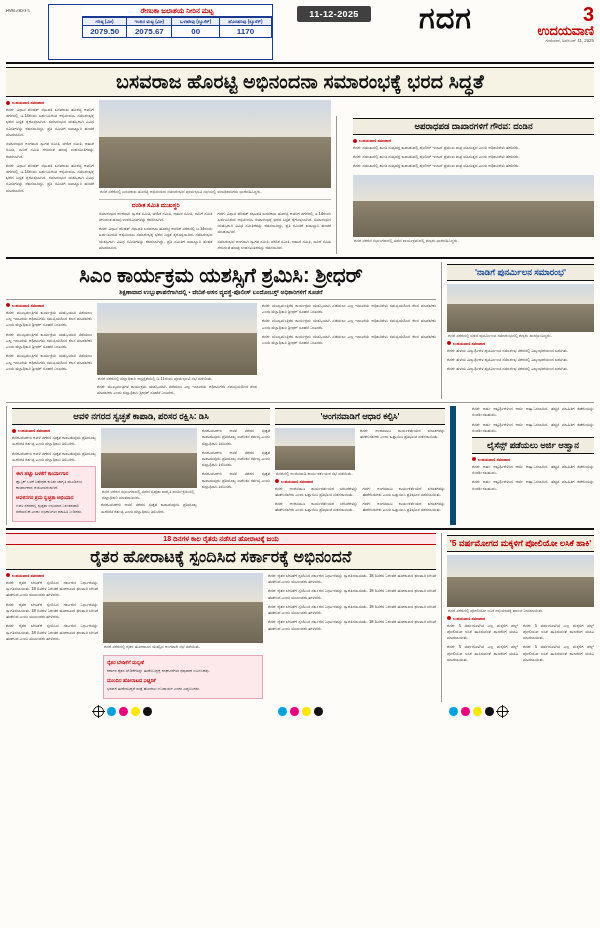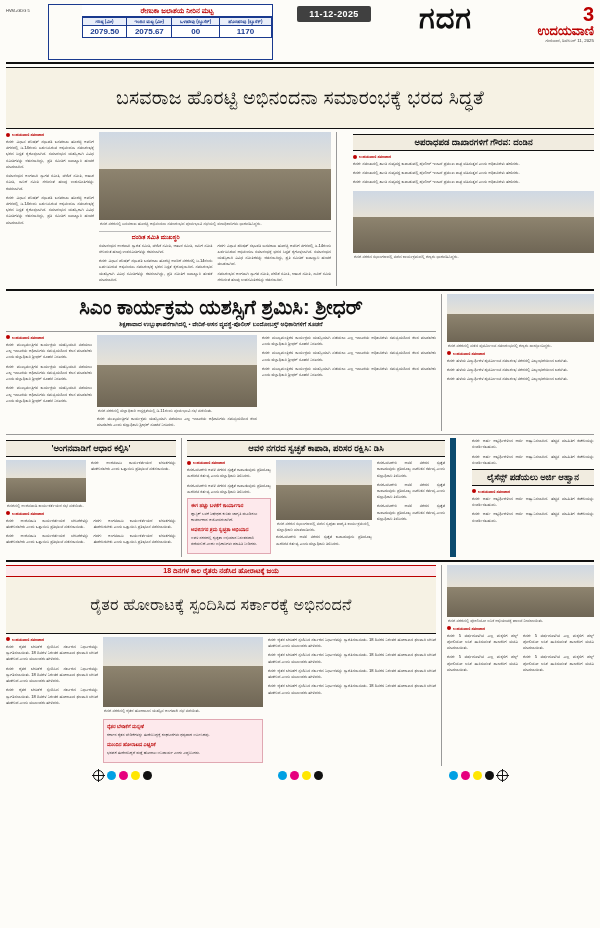--- a/index.html
+++ b/index.html
@@ -29,21 +29,21 @@
   .photo .ground{position:absolute;left:0;right:0;bottom:0;height:58%;background:linear-gradient(#8e846f,#6f6655);}
   .photo .people{position:absolute;left:4%;right:4%;bottom:6%;height:55%;display:flex;gap:2px;align-items:flex-end;}
   .photo .people i{flex:1;background:#4a4438;border-radius:40% 40% 6% 6%;opacity:.85;}
   .cap{font-size:4.2px;color:#333;line-height:1.35;padding:1px 1px 2px;}
   .body-txt{font-size:4.1px;line-height:1.52;color:#222;text-align:justify;}
   .body-txt p{margin:0 0 3px;}
   .byline{display:flex;align-items:center;gap:2px;font-size:4px;font-weight:bold;color:#b00;margin-bottom:2px;}
   .byline .dot{width:4px;height:4px;background:#b00;border-radius:50%;display:inline-block;}
 
   .banner{background:#f6f2e4;border-top:1px solid #111;border-bottom:1px solid #111;padding:3px 0;text-align:center;}
-  .banner h1{margin:16px;font-size:19px;font-weight:normal;letter-spacing:.2px;}
+  .banner h1{margin:0;font-size:19px;font-weight:bold;letter-spacing:.2px;}
   .banner h1.sm{font-size:16px;}
 
   .sec-head{font-size:20px;font-weight:bold;text-align:center;margin:2px 0;}
   .sec-sub{font-size:6px;font-weight:bold;text-align:center;color:#111;margin-bottom:3px;}
 
   .mini-head{font-size:8.5px;font-weight:bold;text-align:center;background:#f1ece0;border-top:1px solid #111;border-bottom:1px solid #111;padding:2px 0;margin:2px 0 3px;}
   .mini-head.red{color:#b00;}
   .mini-head.blue{color:#14489c;}
 
   .box-pink{background:#fde9ec;border:1px solid #e0a8b2;padding:3px;margin:3px 0;}
@@ -157,21 +157,21 @@
         </div>
         <div class="col">
           <div class="body-txt" style="padding-top:9px;">
             <p>ಗದಗ: ವಿಧಾನ ಪರಿಷತ್ ಸಭಾಪತಿ ಬಸವರಾಜ ಹೊರಟ್ಟಿ ಅವರಿಗೆ ನಗರದಲ್ಲಿ ಡಿ.14ರಂದು ಏರ್ಪಡಿಸಿರುವ ಅಭಿನಂದನಾ ಸಮಾರಂಭಕ್ಕೆ ಭರದ ಸಿದ್ಧತೆ ಕೈಗೊಳ್ಳಲಾಗಿದೆ. ಸಮಾರಂಭದ ಯಶಸ್ವಿಗಾಗಿ ವಿವಿಧ ಸಮಿತಿಗಳನ್ನು ರಚಿಸಲಾಗಿದ್ದು, ಪ್ರತಿ ಸಮಿತಿಗೆ ಜವಾಬ್ದಾರಿ ಹಂಚಿಕೆ ಮಾಡಲಾಗಿದೆ.</p>
             <p>ಸಮಾರಂಭದ ಅಂಗವಾಗಿ ಸ್ವಾಗತ ಸಮಿತಿ, ವೇದಿಕೆ ಸಮಿತಿ, ಆಹಾರ ಸಮಿತಿ, ಸಾರಿಗೆ ಸಮಿತಿ ಸೇರಿದಂತೆ ಹಲವು ಉಪಸಮಿತಿಗಳನ್ನು ರಚಿಸಲಾಗಿದೆ.</p>
           </div>
         </div>
       </div>
     </div>
 
-    <div class="col" style="flex:1;border-left:1px solid #999;padding-left:16px;">
+    <div class="col" style="flex:1;border-left:1px solid #999;padding-left:16px;margin-top:16px;">
       <div class="mini-head">ಅಪರಾಧಪಡ ದಾಖಾರಗಳಿಗೆ ಗೌರವ: ದಂಡಿನ</div>
       <div class="cols">
         <div class="col">
           <div class="byline">
             <span class="dot"></span>
             <span>ಉದಯವಾಣಿ ಸಮಾಚಾರ</span>
           </div>
           <div class="body-txt">
             <p>ಗದಗ: ಸಮಾಜದಲ್ಲಿ ಶಾಂತಿ ಸುವ್ಯವಸ್ಥೆ ಕಾಪಾಡುವಲ್ಲಿ ಪೊಲೀಸ್ ಇಲಾಖೆ ಪ್ರಮುಖ ಪಾತ್ರ ವಹಿಸುತ್ತದೆ ಎಂದು ಅಧಿಕಾರಿಗಳು ಹೇಳಿದರು.</p>
             <p>ಗದಗ: ಸಮಾಜದಲ್ಲಿ ಶಾಂತಿ ಸುವ್ಯವಸ್ಥೆ ಕಾಪಾಡುವಲ್ಲಿ ಪೊಲೀಸ್ ಇಲಾಖೆ ಪ್ರಮುಖ ಪಾತ್ರ ವಹಿಸುತ್ತದೆ ಎಂದು ಅಧಿಕಾರಿಗಳು ಹೇಳಿದರು.</p>
@@ -235,20 +235,21 @@
           <div class="body-txt">
             <p>ಗದಗ: ಮುಖ್ಯಮಂತ್ರಿಗಳ ಕಾರ್ಯಕ್ರಮ ಯಶಸ್ವಿಯಾಗಿ ನಡೆಯಲು ಎಲ್ಲ ಇಲಾಖೆಯ ಅಧಿಕಾರಿಗಳು ಸಮನ್ವಯದಿಂದ ಕೆಲಸ ಮಾಡಬೇಕು ಎಂದು ಜಿಲ್ಲಾಧಿಕಾರಿ ಶ್ರೀಧರ್ ಸೂಚನೆ ನೀಡಿದರು.</p>
             <p>ಗದಗ: ಮುಖ್ಯಮಂತ್ರಿಗಳ ಕಾರ್ಯಕ್ರಮ ಯಶಸ್ವಿಯಾಗಿ ನಡೆಯಲು ಎಲ್ಲ ಇಲಾಖೆಯ ಅಧಿಕಾರಿಗಳು ಸಮನ್ವಯದಿಂದ ಕೆಲಸ ಮಾಡಬೇಕು ಎಂದು ಜಿಲ್ಲಾಧಿಕಾರಿ ಶ್ರೀಧರ್ ಸೂಚನೆ ನೀಡಿದರು.</p>
             <p>ಗದಗ: ಮುಖ್ಯಮಂತ್ರಿಗಳ ಕಾರ್ಯಕ್ರಮ ಯಶಸ್ವಿಯಾಗಿ ನಡೆಯಲು ಎಲ್ಲ ಇಲಾಖೆಯ ಅಧಿಕಾರಿಗಳು ಸಮನ್ವಯದಿಂದ ಕೆಲಸ ಮಾಡಬೇಕು ಎಂದು ಜಿಲ್ಲಾಧಿಕಾರಿ ಶ್ರೀಧರ್ ಸೂಚನೆ ನೀಡಿದರು.</p>
           </div>
         </div>
       </div>
     </div>
 
     <div class="col" style="border-left:1px solid #999;padding-left:5px;">
+      <div class="mini-head blue">'ನಾಡಿಗೆ ಪುನರ್ಮಿಲನ ಸಮಾರಂಭ'</div>
       <div class="photo" style="height:48px;">
         <div class="sky"></div>
           <div class="ground"></div>
         <div class="people">
             <i></i>
             <i></i>
             <i></i>
             <i></i>
             <i></i>
           </div>
@@ -262,20 +263,67 @@
         <p>ಗದಗ: ಹಳೆಯ ವಿದ್ಯಾರ್ಥಿಗಳ ಪುನರ್ಮಿಲನ ಸಮಾರಂಭ ನಗರದಲ್ಲಿ ವಿಜೃಂಭಣೆಯಿಂದ ಜರುಗಿತು.</p>
         <p>ಗದಗ: ಹಳೆಯ ವಿದ್ಯಾರ್ಥಿಗಳ ಪುನರ್ಮಿಲನ ಸಮಾರಂಭ ನಗರದಲ್ಲಿ ವಿಜೃಂಭಣೆಯಿಂದ ಜರುಗಿತು.</p>
         <p>ಗದಗ: ಹಳೆಯ ವಿದ್ಯಾರ್ಥಿಗಳ ಪುನರ್ಮಿಲನ ಸಮಾರಂಭ ನಗರದಲ್ಲಿ ವಿಜೃಂಭಣೆಯಿಂದ ಜರುಗಿತು.</p>
       </div>
     </div>
   </div>
 
   <div class="rule"></div>
 
   <div class="cols">
+
+    <div class="col" style="flex:0 0 258px;border-left:1px solid #999;padding-left:5px;">
+      <div class="mini-head">ಆವಳಿ ನಗರದ ಸ್ವಚ್ಛತೆ ಕಾಪಾಡಿ, ಪರಿಸರ ರಕ್ಷಿಸಿ: ಡಿಸಿ</div>
+      <div class="cols">
+        <div class="col" style="flex:0 0 84px;">
+          <div class="byline">
+            <span class="dot"></span>
+            <span>ಉದಯವಾಣಿ ಸಮಾಚಾರ</span>
+          </div>
+          <div class="body-txt">
+            <p>ಗದಗ-ಬೆಟಗೇರಿ ಅವಳಿ ನಗರದ ಸ್ವಚ್ಛತೆ ಕಾಪಾಡುವುದು ಪ್ರತಿಯೊಬ್ಬ ನಾಗರಿಕನ ಕರ್ತವ್ಯ ಎಂದು ಜಿಲ್ಲಾಧಿಕಾರಿ ತಿಳಿಸಿದರು.</p>
+            <p>ಗದಗ-ಬೆಟಗೇರಿ ಅವಳಿ ನಗರದ ಸ್ವಚ್ಛತೆ ಕಾಪಾಡುವುದು ಪ್ರತಿಯೊಬ್ಬ ನಾಗರಿಕನ ಕರ್ತವ್ಯ ಎಂದು ಜಿಲ್ಲಾಧಿಕಾರಿ ತಿಳಿಸಿದರು.</p>
+          </div>
+          <div class="box-pink">
+            <h4>ಈಗ ಹಚ್ಚು ಬಳಕೆಗೆ ಕಾರ್ಯಾಗಾರ</h4>
+            <p>ಪ್ಲಾಸ್ಟಿಕ್ ಬಳಕೆ ನಿಷೇಧದ ಕುರಿತು ಜಾಗೃತಿ ಮೂಡಿಸಲು ಕಾರ್ಯಾಗಾರ ಆಯೋಜಿಸಲಾಗಿದೆ.</p>
+            <h4>ಅವಳಿನಗರ ಶ್ರಮ ಸ್ವಚ್ಛತಾ ಅಭಿಯಾನ</h4>
+            <p>ಅವಳಿ ನಗರದಲ್ಲಿ ಸ್ವಚ್ಛತಾ ಅಭಿಯಾನ ನಿರಂತರವಾಗಿ ನಡೆಯಲಿದೆ ಎಂದು ಅಧಿಕಾರಿಗಳು ಮಾಹಿತಿ ನೀಡಿದರು.</p>
+          </div>
+        </div>
+        <div class="col" style="flex:0 0 96px;">
+          <div class="photo" style="height:60px;">
+            <div class="sky"></div>
+              <div class="ground"></div>
+            <div class="people">
+                <i></i>
+                <i></i>
+                <i></i>
+                <i></i>
+                <i></i>
+                <i></i>
+              </div>
+          </div>
+          <div class="cap">ಗದಗ ನಗರದ ಸಭಾಂಗಣದಲ್ಲಿ ನಡೆದ ಸ್ವಚ್ಛತಾ ಜಾಗೃತಿ ಕಾರ್ಯಕ್ರಮದಲ್ಲಿ ಜಿಲ್ಲಾಧಿಕಾರಿ ಮಾತನಾಡಿದರು.</div>
+          <div class="body-txt">
+            <p>ಗದಗ-ಬೆಟಗೇರಿ ಅವಳಿ ನಗರದ ಸ್ವಚ್ಛತೆ ಕಾಪಾಡುವುದು ಪ್ರತಿಯೊಬ್ಬ ನಾಗರಿಕನ ಕರ್ತವ್ಯ ಎಂದು ಜಿಲ್ಲಾಧಿಕಾರಿ ತಿಳಿಸಿದರು.</p>
+          </div>
+        </div>
+        <div class="col">
+          <div class="body-txt">
+            <p>ಗದಗ-ಬೆಟಗೇರಿ ಅವಳಿ ನಗರದ ಸ್ವಚ್ಛತೆ ಕಾಪಾಡುವುದು ಪ್ರತಿಯೊಬ್ಬ ನಾಗರಿಕನ ಕರ್ತವ್ಯ ಎಂದು ಜಿಲ್ಲಾಧಿಕಾರಿ ತಿಳಿಸಿದರು.</p>
+            <p>ಗದಗ-ಬೆಟಗೇರಿ ಅವಳಿ ನಗರದ ಸ್ವಚ್ಛತೆ ಕಾಪಾಡುವುದು ಪ್ರತಿಯೊಬ್ಬ ನಾಗರಿಕನ ಕರ್ತವ್ಯ ಎಂದು ಜಿಲ್ಲಾಧಿಕಾರಿ ತಿಳಿಸಿದರು.</p>
+            <p>ಗದಗ-ಬೆಟಗೇರಿ ಅವಳಿ ನಗರದ ಸ್ವಚ್ಛತೆ ಕಾಪಾಡುವುದು ಪ್ರತಿಯೊಬ್ಬ ನಾಗರಿಕನ ಕರ್ತವ್ಯ ಎಂದು ಜಿಲ್ಲಾಧಿಕಾರಿ ತಿಳಿಸಿದರು.</p>
+          </div>
+        </div>
+      </div>
+    </div>
 
     <div class="col" style="flex:0 0 170px;">
       <div class="mini-head">'ಅಂಗನವಾಡಿಗೆ ಆಧಾರ ಕಲ್ಪಿಸಿ'</div>
       <div class="cols">
         <div class="col" style="flex:0 0 80px;">
           <div class="photo" style="height:42px;">
             <div class="sky"></div>
               <div class="ground"></div>
             <div class="people">
                 <i></i>
@@ -302,67 +350,20 @@
           <p>ಗದಗ: ಅಂಗನವಾಡಿ ಕಾರ್ಯಕರ್ತೆಯರ ಬೇಡಿಕೆಗಳನ್ನು ಈಡೇರಿಸಬೇಕು ಎಂದು ಒತ್ತಾಯಿಸಿ ಪ್ರತಿಭಟನೆ ನಡೆಸಲಾಯಿತು.</p>
           <p>ಗದಗ: ಅಂಗನವಾಡಿ ಕಾರ್ಯಕರ್ತೆಯರ ಬೇಡಿಕೆಗಳನ್ನು ಈಡೇರಿಸಬೇಕು ಎಂದು ಒತ್ತಾಯಿಸಿ ಪ್ರತಿಭಟನೆ ನಡೆಸಲಾಯಿತು.</p>
         </div>
           </div>
         <div class="col">
             <div class="body-txt">
           <p>ಗದಗ: ಅಂಗನವಾಡಿ ಕಾರ್ಯಕರ್ತೆಯರ ಬೇಡಿಕೆಗಳನ್ನು ಈಡೇರಿಸಬೇಕು ಎಂದು ಒತ್ತಾಯಿಸಿ ಪ್ರತಿಭಟನೆ ನಡೆಸಲಾಯಿತು.</p>
           <p>ಗದಗ: ಅಂಗನವಾಡಿ ಕಾರ್ಯಕರ್ತೆಯರ ಬೇಡಿಕೆಗಳನ್ನು ಈಡೇರಿಸಬೇಕು ಎಂದು ಒತ್ತಾಯಿಸಿ ಪ್ರತಿಭಟನೆ ನಡೆಸಲಾಯಿತು.</p>
         </div>
           </div>
-      </div>
-    </div>
-
-    <div class="col" style="flex:0 0 258px;border-left:1px solid #999;padding-left:5px;">
-      <div class="mini-head">ಆವಳಿ ನಗರದ ಸ್ವಚ್ಛತೆ ಕಾಪಾಡಿ, ಪರಿಸರ ರಕ್ಷಿಸಿ: ಡಿಸಿ</div>
-      <div class="cols">
-        <div class="col" style="flex:0 0 84px;">
-          <div class="byline">
-            <span class="dot"></span>
-            <span>ಉದಯವಾಣಿ ಸಮಾಚಾರ</span>
-          </div>
-          <div class="body-txt">
-            <p>ಗದಗ-ಬೆಟಗೇರಿ ಅವಳಿ ನಗರದ ಸ್ವಚ್ಛತೆ ಕಾಪಾಡುವುದು ಪ್ರತಿಯೊಬ್ಬ ನಾಗರಿಕನ ಕರ್ತವ್ಯ ಎಂದು ಜಿಲ್ಲಾಧಿಕಾರಿ ತಿಳಿಸಿದರು.</p>
-            <p>ಗದಗ-ಬೆಟಗೇರಿ ಅವಳಿ ನಗರದ ಸ್ವಚ್ಛತೆ ಕಾಪಾಡುವುದು ಪ್ರತಿಯೊಬ್ಬ ನಾಗರಿಕನ ಕರ್ತವ್ಯ ಎಂದು ಜಿಲ್ಲಾಧಿಕಾರಿ ತಿಳಿಸಿದರು.</p>
-          </div>
-          <div class="box-pink">
-            <h4>ಈಗ ಹಚ್ಚು ಬಳಕೆಗೆ ಕಾರ್ಯಾಗಾರ</h4>
-            <p>ಪ್ಲಾಸ್ಟಿಕ್ ಬಳಕೆ ನಿಷೇಧದ ಕುರಿತು ಜಾಗೃತಿ ಮೂಡಿಸಲು ಕಾರ್ಯಾಗಾರ ಆಯೋಜಿಸಲಾಗಿದೆ.</p>
-            <h4>ಅವಳಿನಗರ ಶ್ರಮ ಸ್ವಚ್ಛತಾ ಅಭಿಯಾನ</h4>
-            <p>ಅವಳಿ ನಗರದಲ್ಲಿ ಸ್ವಚ್ಛತಾ ಅಭಿಯಾನ ನಿರಂತರವಾಗಿ ನಡೆಯಲಿದೆ ಎಂದು ಅಧಿಕಾರಿಗಳು ಮಾಹಿತಿ ನೀಡಿದರು.</p>
-          </div>
-        </div>
-        <div class="col" style="flex:0 0 96px;">
-          <div class="photo" style="height:60px;">
-            <div class="sky"></div>
-              <div class="ground"></div>
-            <div class="people">
-                <i></i>
-                <i></i>
-                <i></i>
-                <i></i>
-                <i></i>
-                <i></i>
-              </div>
-          </div>
-          <div class="cap">ಗದಗ ನಗರದ ಸಭಾಂಗಣದಲ್ಲಿ ನಡೆದ ಸ್ವಚ್ಛತಾ ಜಾಗೃತಿ ಕಾರ್ಯಕ್ರಮದಲ್ಲಿ ಜಿಲ್ಲಾಧಿಕಾರಿ ಮಾತನಾಡಿದರು.</div>
-          <div class="body-txt">
-            <p>ಗದಗ-ಬೆಟಗೇರಿ ಅವಳಿ ನಗರದ ಸ್ವಚ್ಛತೆ ಕಾಪಾಡುವುದು ಪ್ರತಿಯೊಬ್ಬ ನಾಗರಿಕನ ಕರ್ತವ್ಯ ಎಂದು ಜಿಲ್ಲಾಧಿಕಾರಿ ತಿಳಿಸಿದರು.</p>
-          </div>
-        </div>
-        <div class="col">
-          <div class="body-txt">
-            <p>ಗದಗ-ಬೆಟಗೇರಿ ಅವಳಿ ನಗರದ ಸ್ವಚ್ಛತೆ ಕಾಪಾಡುವುದು ಪ್ರತಿಯೊಬ್ಬ ನಾಗರಿಕನ ಕರ್ತವ್ಯ ಎಂದು ಜಿಲ್ಲಾಧಿಕಾರಿ ತಿಳಿಸಿದರು.</p>
-            <p>ಗದಗ-ಬೆಟಗೇರಿ ಅವಳಿ ನಗರದ ಸ್ವಚ್ಛತೆ ಕಾಪಾಡುವುದು ಪ್ರತಿಯೊಬ್ಬ ನಾಗರಿಕನ ಕರ್ತವ್ಯ ಎಂದು ಜಿಲ್ಲಾಧಿಕಾರಿ ತಿಳಿಸಿದರು.</p>
-            <p>ಗದಗ-ಬೆಟಗೇರಿ ಅವಳಿ ನಗರದ ಸ್ವಚ್ಛತೆ ಕಾಪಾಡುವುದು ಪ್ರತಿಯೊಬ್ಬ ನಾಗರಿಕನ ಕರ್ತವ್ಯ ಎಂದು ಜಿಲ್ಲಾಧಿಕಾರಿ ತಿಳಿಸಿದರು.</p>
-          </div>
-        </div>
       </div>
     </div>
 
     <div class="col" style="border-left:6px solid #0c4a6e;padding-left:16px;">
       <div class="body-txt">
         <p>ಗದಗ: ಅರ್ಹ ಅಭ್ಯರ್ಥಿಗಳಿಂದ ಅರ್ಜಿ ಆಹ್ವಾನಿಸಲಾಗಿದೆ. ಹೆಚ್ಚಿನ ಮಾಹಿತಿಗೆ ಕಚೇರಿಯನ್ನು ಸಂಪರ್ಕಿಸಬಹುದು.</p>
         <p>ಗದಗ: ಅರ್ಹ ಅಭ್ಯರ್ಥಿಗಳಿಂದ ಅರ್ಜಿ ಆಹ್ವಾನಿಸಲಾಗಿದೆ. ಹೆಚ್ಚಿನ ಮಾಹಿತಿಗೆ ಕಚೇರಿಯನ್ನು ಸಂಪರ್ಕಿಸಬಹುದು.</p>
       </div>
       <div class="mini-head">ಲೈಸೆನ್ಸ್ ಪಡೆಯಲು ಅರ್ಜಿ ಆಹ್ವಾನ</div>
       <div class="byline">
@@ -426,20 +427,21 @@
             <p>ಗದಗ: ರೈತರ ಬೇಡಿಕೆಗೆ ಸ್ಪಂದಿಸಿದ ಸರ್ಕಾರದ ನಿರ್ಧಾರವನ್ನು ಸ್ವಾಗತಿಸಲಾಯಿತು. 18 ದಿನಗಳ ನಿರಂತರ ಹೋರಾಟದ ಫಲವಾಗಿ ಬೇಡಿಕೆ ಈಡೇರಿದೆ ಎಂದು ಮುಖಂಡರು ಹೇಳಿದರು.</p>
             <p>ಗದಗ: ರೈತರ ಬೇಡಿಕೆಗೆ ಸ್ಪಂದಿಸಿದ ಸರ್ಕಾರದ ನಿರ್ಧಾರವನ್ನು ಸ್ವಾಗತಿಸಲಾಯಿತು. 18 ದಿನಗಳ ನಿರಂತರ ಹೋರಾಟದ ಫಲವಾಗಿ ಬೇಡಿಕೆ ಈಡೇರಿದೆ ಎಂದು ಮುಖಂಡರು ಹೇಳಿದರು.</p>
             <p>ಗದಗ: ರೈತರ ಬೇಡಿಕೆಗೆ ಸ್ಪಂದಿಸಿದ ಸರ್ಕಾರದ ನಿರ್ಧಾರವನ್ನು ಸ್ವಾಗತಿಸಲಾಯಿತು. 18 ದಿನಗಳ ನಿರಂತರ ಹೋರಾಟದ ಫಲವಾಗಿ ಬೇಡಿಕೆ ಈಡೇರಿದೆ ಎಂದು ಮುಖಂಡರು ಹೇಳಿದರು.</p>
             <p>ಗದಗ: ರೈತರ ಬೇಡಿಕೆಗೆ ಸ್ಪಂದಿಸಿದ ಸರ್ಕಾರದ ನಿರ್ಧಾರವನ್ನು ಸ್ವಾಗತಿಸಲಾಯಿತು. 18 ದಿನಗಳ ನಿರಂತರ ಹೋರಾಟದ ಫಲವಾಗಿ ಬೇಡಿಕೆ ಈಡೇರಿದೆ ಎಂದು ಮುಖಂಡರು ಹೇಳಿದರು.</p>
           </div>
         </div>
       </div>
     </div>
 
     <div class="col" style="border-left:1px solid #999;padding-left:5px;">
+      <div class="mini-head red">'5 ವರ್ಷಮೋಗದ ಮಕ್ಕಳಿಗೆ ಪೋಲಿಯೋ ಲಸಿಕೆ ಹಾಕಿ'</div>
       <div class="photo" style="height:52px;">
         <div class="sky"></div>
           <div class="ground"></div>
         <div class="people">
             <i></i>
             <i></i>
             <i></i>
             <i></i>
           </div>
       </div>

